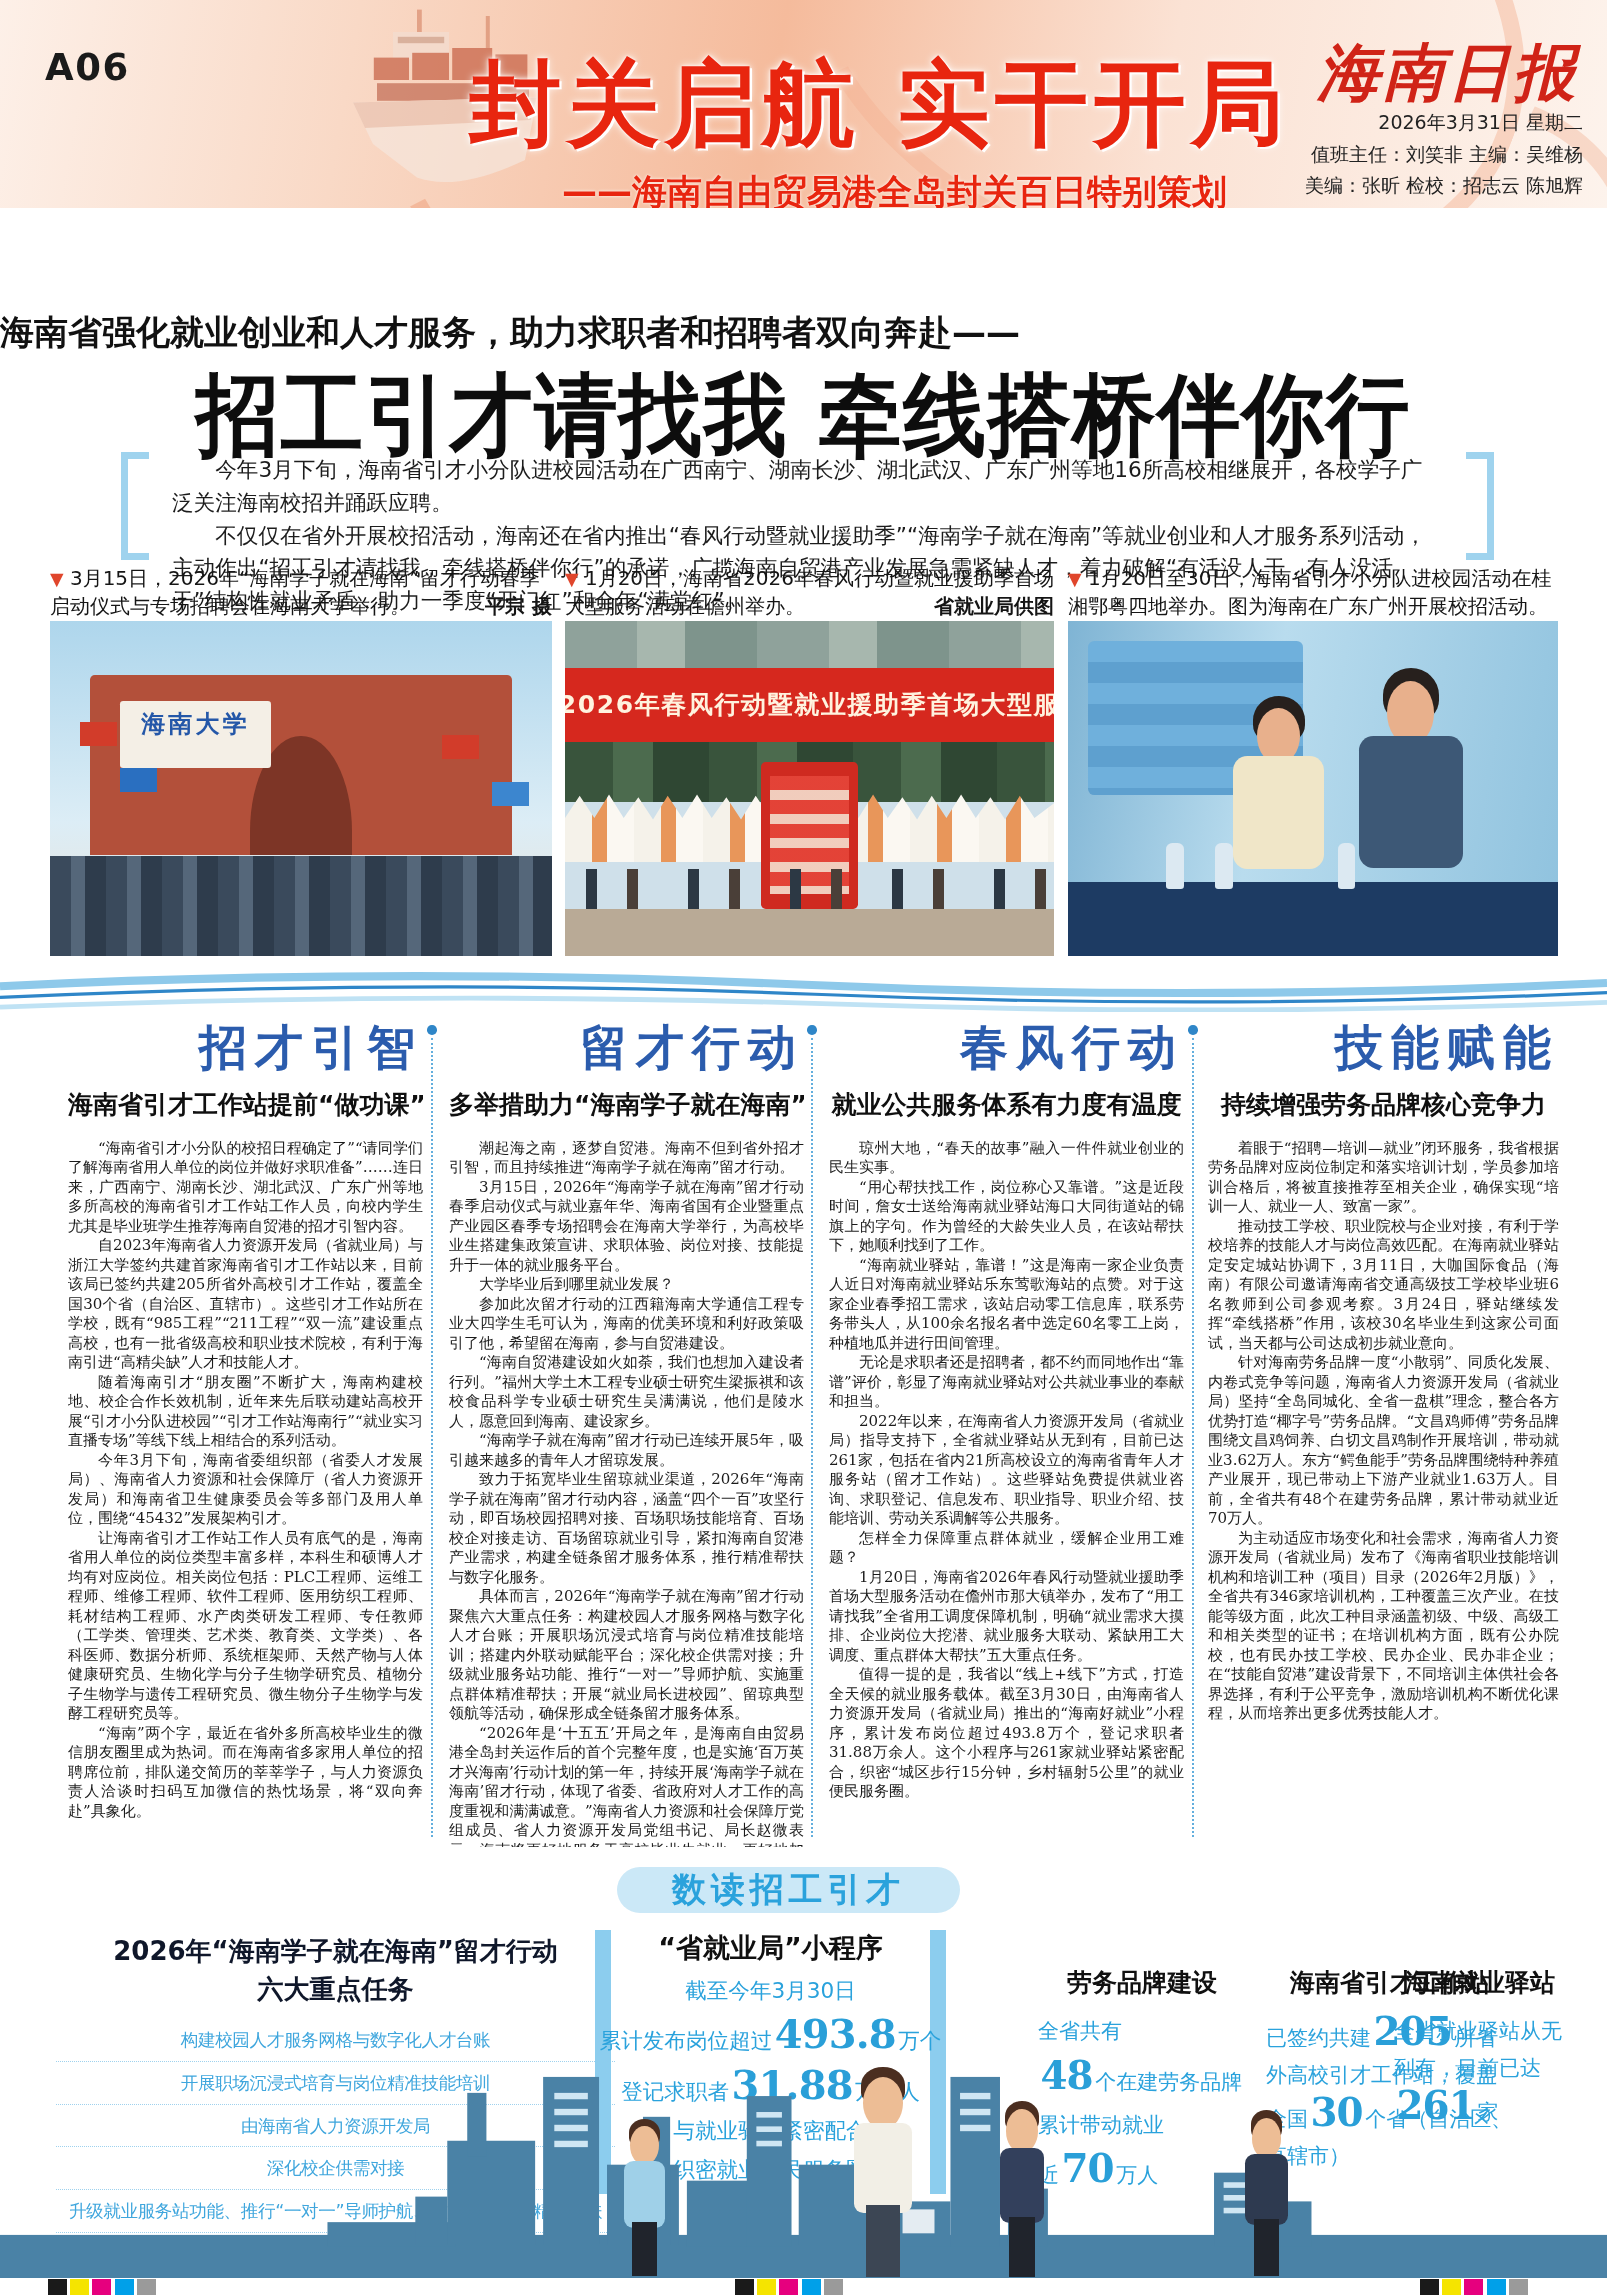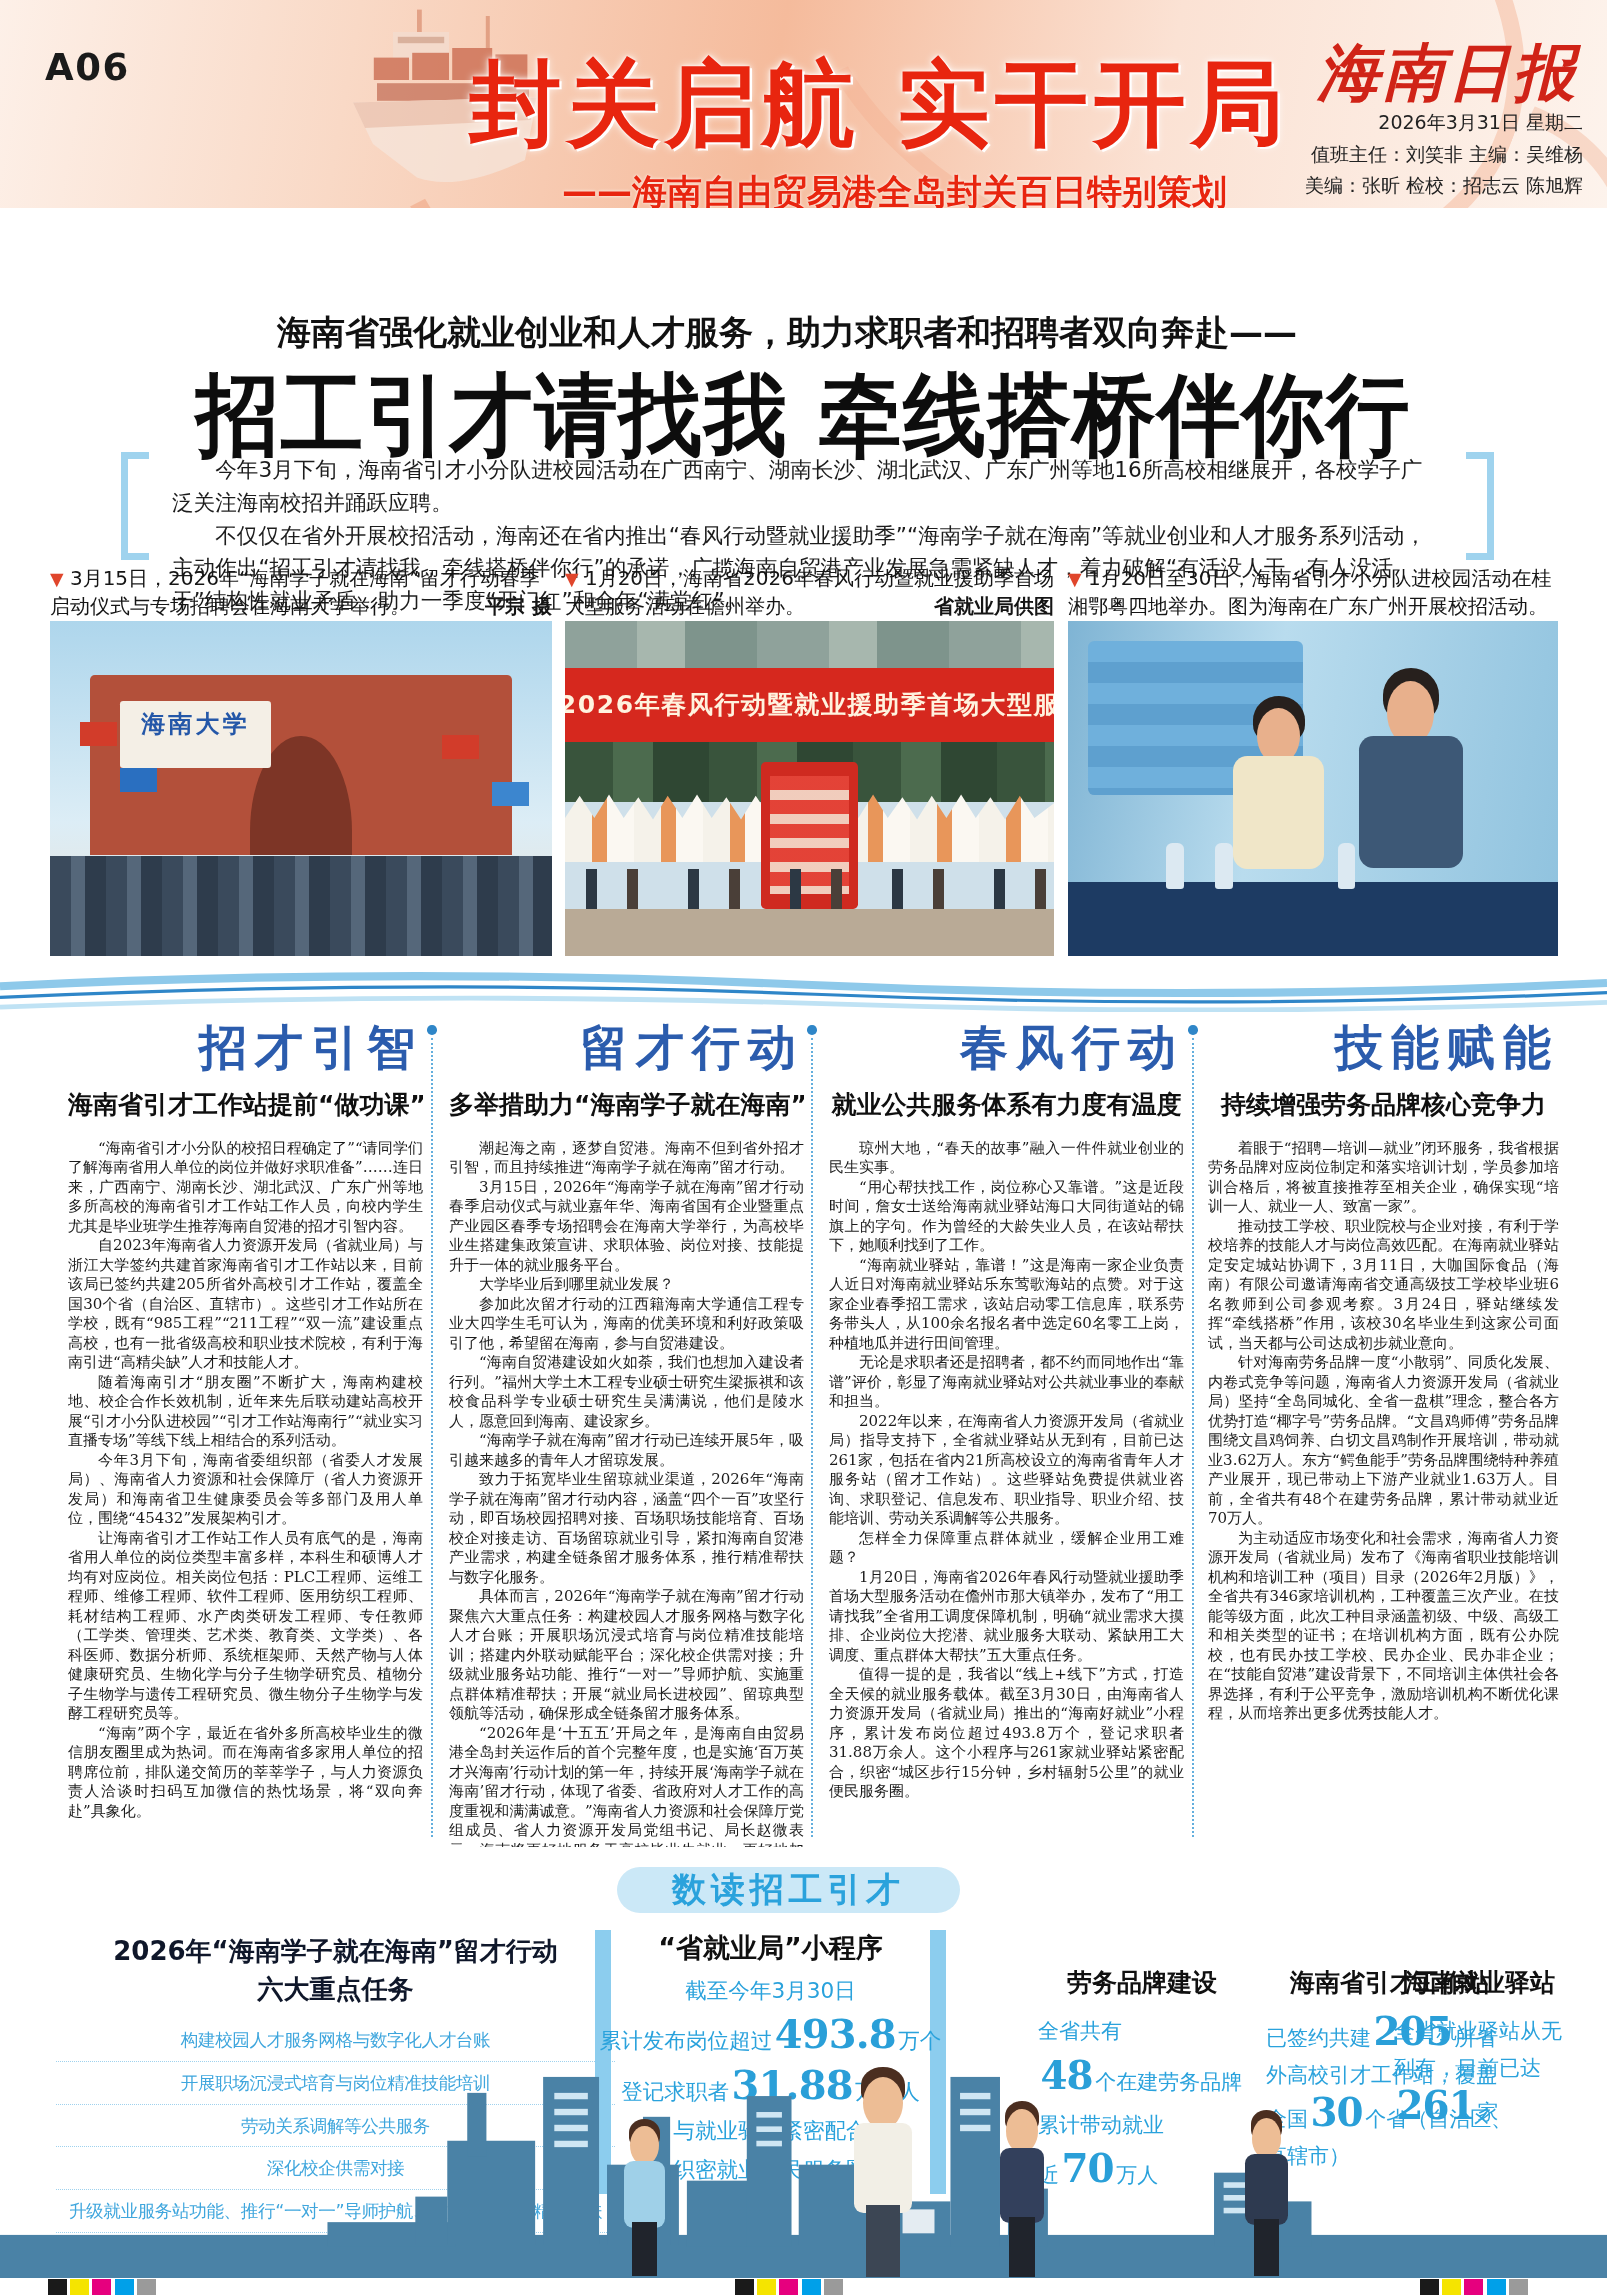--- a/index.html
+++ b/index.html
@@ -17,21 +17,21 @@
   .banner-title{position:absolute;left:455px;top:42px;width:847px;text-align:center;
     font-size:93px;font-weight:900;color:#e8250f;letter-spacing:4.8px;white-space:nowrap;
     text-shadow:0 0 3.2px #fff,0 0 8px #fff,2.4px 2.4px 0 #fff;}
   .banner-sub{position:absolute;left:495px;top:169px;width:799px;text-align:center;
     font-size:35px;font-weight:700;color:#e8250f;white-space:nowrap;text-shadow:0 0 3.2px #fff;}
   .masthead{position:absolute;right:24px;top:40px;width:375px;text-align:right;}
   .mast-logo{font-family:"DejaVu Serif","Liberation Serif",serif;font-style:italic;font-weight:700;
     font-size:62px;color:#d02317;line-height:1.05;letter-spacing:3.2px;margin-right:4.8px;}
   .mast-line{font-size:19px;color:#222;line-height:1.45;margin-top:4px;}
   
-  .kicker{position:absolute;left:0;top:310px;width:1297px;text-align:right;font-size:34px;font-weight:700;color:#111;}
+  .kicker{position:absolute;left:0;top:310px;width:1297px;text-align:left;font-size:34px;font-weight:700;color:#111;}
   .headline{position:absolute;left:0;top:356px;width:1607px;text-align:center;font-size:83px;font-weight:900;color:#0d0d0d;
     letter-spacing:1.6px;transform:scaleY(1.08);transform-origin:top;white-space:nowrap;}
   .intro{position:absolute;left:172px;top:454px;width:1266px;font-size:21.6px;line-height:1.52;color:#1c1c1c;}
   .intro p{margin:0;text-indent:2em;}
   .bracket{position:absolute;width:21px;height:94px;border-top:7.2px solid #9fd3ee;border-bottom:7.2px solid #9fd3ee;}
   .br-l{left:121px;top:452px;border-left:7.2px solid #9fd3ee;}
   .br-r{left:1466px;top:452px;border-right:7.2px solid #9fd3ee;}
   
   .caption{position:absolute;font-size:20px;line-height:1.4;color:#151515;}
   .caption .mark{color:#e0462c;font-size:17.6px;margin-right:6.4px;}
@@ -267,21 +267,21 @@
   <div class="sep" style="left:1192px;"></div>
 
   <div class="pill">数读招工引才</div>
 
   <div class="tasks">
     <div class="tasks-title">2026年“海南学子就在海南”留才行动</div>
     <div class="tasks-title" style="margin-bottom:11.2px;">六大重点任务</div>
     <div id="task-list">
         <div class="task-item">构建校园人才服务网格与数字化人才台账</div>
         <div class="task-item">开展职场沉浸式培育与岗位精准技能培训</div>
-        <div class="task-item">劳动关系调解等公共服务</div>
+        <div class="task-item">由海南省人力资源开发局</div>
         <div class="task-item">深化校企供需对接</div>
         <div class="task-item">升级就业服务站功能、推行“一对一”导师护航、实施重点群体精准帮扶</div>
         <div class="task-item">开展“就业局长进校园”、留琼典型领航等活动，确保形成全链条留才服务体系</div>
       </div>
   </div>
 
   <div class="vbar" style="left:595px;"></div>
   <div class="vbar" style="left:930px;"></div>
   <div class="mini">
     <div class="mini-title">“省就业局”小程序</div>

